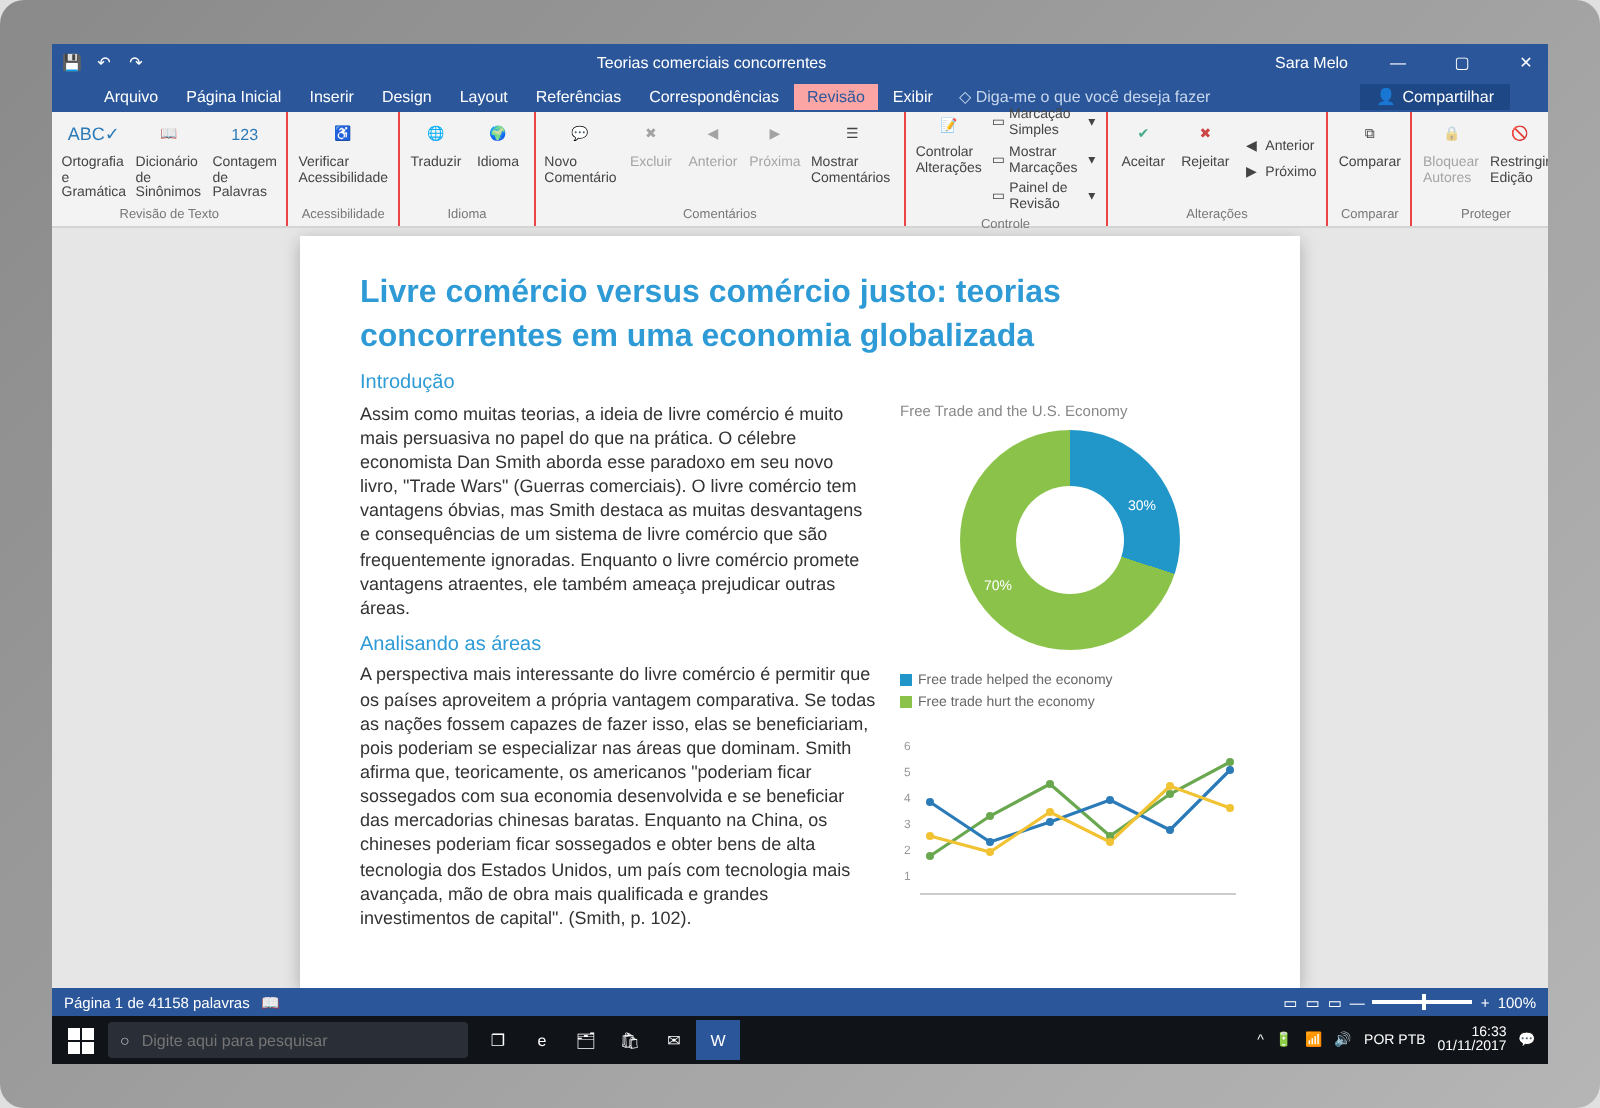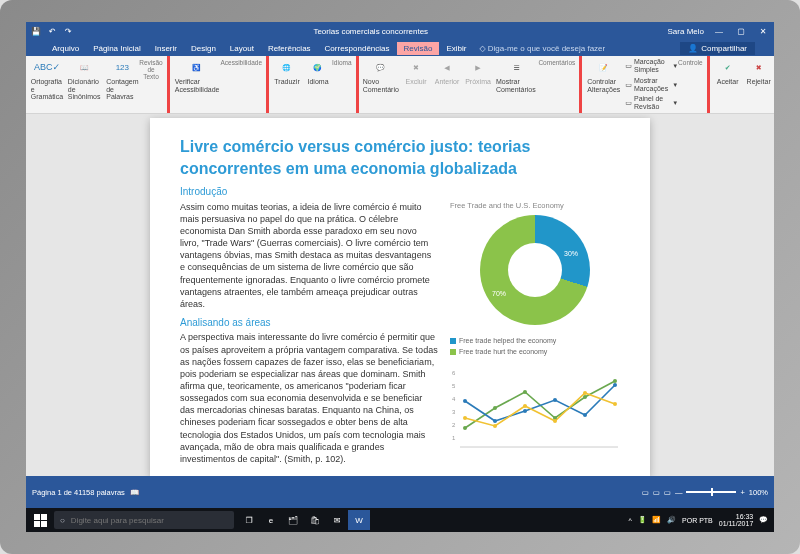--- a/index.html
+++ b/index.html
@@ -3,29 +3,29 @@
 <meta charset="utf-8">
 <style>
 *{margin:0;padding:0;box-sizing:border-box;font-family:"Segoe UI",sans-serif}
 body{background:#e0e0e0;width:800px;height:554px;overflow:hidden;position:relative}
 .tablet{position:absolute;inset:0;background:linear-gradient(135deg,#8a8a8a,#b5b5b5);border-radius:12px;padding:22px 26px}
 .screen{width:100%;height:100%;background:#fff;display:flex;flex-direction:column;overflow:hidden}
 .titlebar{height:18px;background:#2b579a;display:flex;align-items:center;color:#fff;font-size:8px;padding:0 4px}
 .titlebar .qa{display:flex;gap:4px;align-items:center}
 .titlebar .qa span{width:12px;height:12px;display:flex;align-items:center;justify-content:center}
 .titlebar .center{flex:1;text-align:center}
-.titlebar .right{display:flex;gap:8px;align-items:center}
+.titlebar .right{display:flex;gap:18px;align-items:center}
 .winbtn{width:14px;text-align:center;cursor:pointer}
 .menubar{height:16px;background:#2b579a;display:flex;align-items:center;color:#fff;font-size:8px;padding:0 19px}
 .menubar .tab{padding:2px 7px;cursor:pointer}
 .menubar .tab.active{background:#fca5a5;color:#2b579a}
 .menubar .tell{flex:1;color:#c7d6ed;padding-left:6px}
 .menubar .share{background:#1e4785;padding:2px 8px;display:flex;align-items:center;gap:3px}
 .ribbon{height:58px;background:#f3f3f3;border-bottom:1px solid #d4d4d4;display:flex;font-size:7px;color:#444}
-.rgroup{border-right:3px solid #ef4444;padding:2px 4px;display:flex;flex-direction:row;justify-content:flex-start}
+.rgroup{border-right:1px solid #ef4444;padding:2px 4px;display:flex;flex-direction:column;justify-content:center}
 .rgroup .btns{display:flex;gap:3px;flex:1}
 .rbtn{display:flex;flex-direction:column;align-items:center;justify-content:flex-start;min-width:28px;cursor:pointer;padding:1px;line-height:1.1}
 .rbtn .ico{width:18px;height:18px;margin-bottom:1px;display:flex;align-items:center;justify-content:center}
 .rbtn.disabled{opacity:.45}
 .rbtn.small{min-width:auto;flex-direction:row;gap:2px;align-items:center;font-size:7px}
 .rbtn.small .ico{width:10px;height:10px;margin:0}
 .rgroup .lbl{text-align:center;font-size:6.5px;color:#777;padding-top:1px}
 .vstack{display:flex;flex-direction:column;gap:1px;justify-content:center}
 .doc{flex:1;background:#e6e6e6;display:flex;justify-content:center;overflow:hidden;position:relative}
 .page{width:500px;background:#fff;box-shadow:0 2px 8px rgba(0,0,0,.25);margin-top:4px;padding:10px 30px;font-size:9px;color:#333;line-height:1.35;overflow:hidden}
@@ -37,21 +37,21 @@
 .cols .chartcol{width:170px}
 .chart-title{font-size:7.5px;color:#888;text-align:left;margin-bottom:3px}
 .donut{position:relative;width:110px;height:110px;margin:4px auto 10px;border-radius:50%;background:conic-gradient(#2196c9 0 108deg,#8bc34a 108deg 360deg)}
 .donut::after{content:"";position:absolute;inset:28px;background:#fff;border-radius:50%}
 .dlbl{position:absolute;font-size:7px;color:#fff;font-weight:500}
 .legend{font-size:7px;color:#666;line-height:1.6}
 .legend span.sq{display:inline-block;width:6px;height:6px;margin-right:3px;vertical-align:middle}
 .linechart{width:170px;height:90px;position:relative;margin-top:6px}
 .linechart svg{width:100%;height:100%}
 .ytick{font-size:6px;fill:#999}
-.statusbar{height:32px;background:#2b579a;color:#fff;font-size:7.5px;display:flex;align-items:center;padding:0 6px}
+.statusbar{height:14px;background:#2b579a;color:#fff;font-size:7.5px;display:flex;align-items:center;padding:0 6px}
 .statusbar .right{margin-left:auto;display:flex;gap:4px;align-items:center}
 .taskbar{height:24px;background:#101318;display:flex;align-items:center;padding:0 4px;color:#fff;font-size:8px}
 .taskbar .start{width:20px;height:20px;display:flex;align-items:center;justify-content:center;cursor:pointer}
 .taskbar .search{flex:0 0 180px;height:18px;background:#2a2e36;border-radius:2px;display:flex;align-items:center;padding:0 6px;color:#c0c4cc;gap:6px;margin:0 4px}
 .taskbar .search input{flex:1;background:transparent;border:none;color:#c0c4cc;font-size:8px;outline:none}
 .taskbar .tbicon{width:22px;height:20px;display:flex;align-items:center;justify-content:center;cursor:pointer}
 .taskbar .tbicon.active{background:#2b579a}
 .taskbar .tray{margin-left:auto;display:flex;align-items:center;gap:6px;font-size:7px;padding-right:2px}
 .taskbar .clock{text-align:right;line-height:1.05}
 </style>

